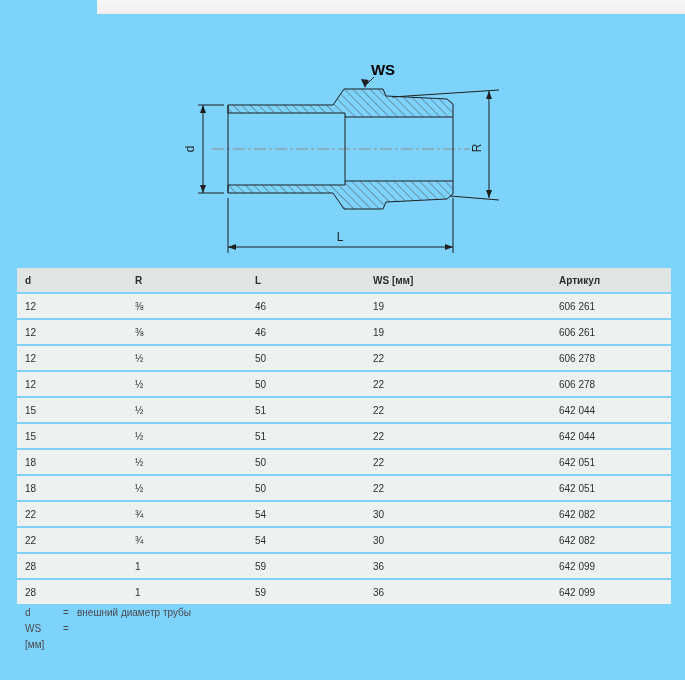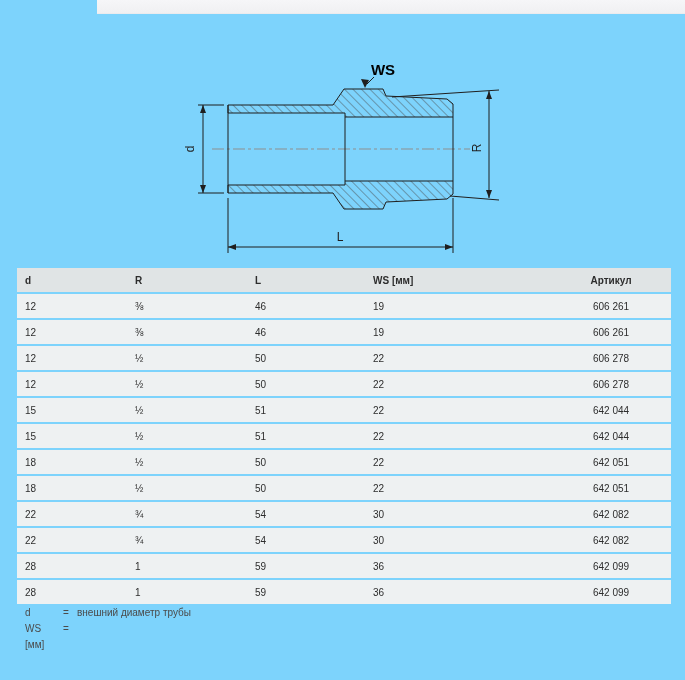--- a/index.html
+++ b/index.html
@@ -26,21 +26,21 @@
   table.spec th, table.spec td {
     height: 24px; padding: 0 8px; vertical-align: middle;
     text-align: left; white-space: nowrap;
   }
   table.spec th { background: #e0e4e5; font-weight: bold; }
   table.spec td { background: #eef1f2; }
   table.spec .col-d  { width: 94px; }
   table.spec .col-r  { width: 104px; }
   table.spec .col-l  { width: 102px; }
   table.spec .col-ws { width: 170px; }
-  table.spec .col-art { text-align: center; }
+  table.spec .col-art { text-align: left; }
 
   .footnotes {
     position: absolute; left: 25px; top: 605px;
     font-size: 10px; color: #4b4b4b;
   }
   .footnote-row { display: flex; line-height: 16px; }
   .fn-term { width: 38px; }
   .fn-eq   { width: 14px; }
 </style>
 </head>

